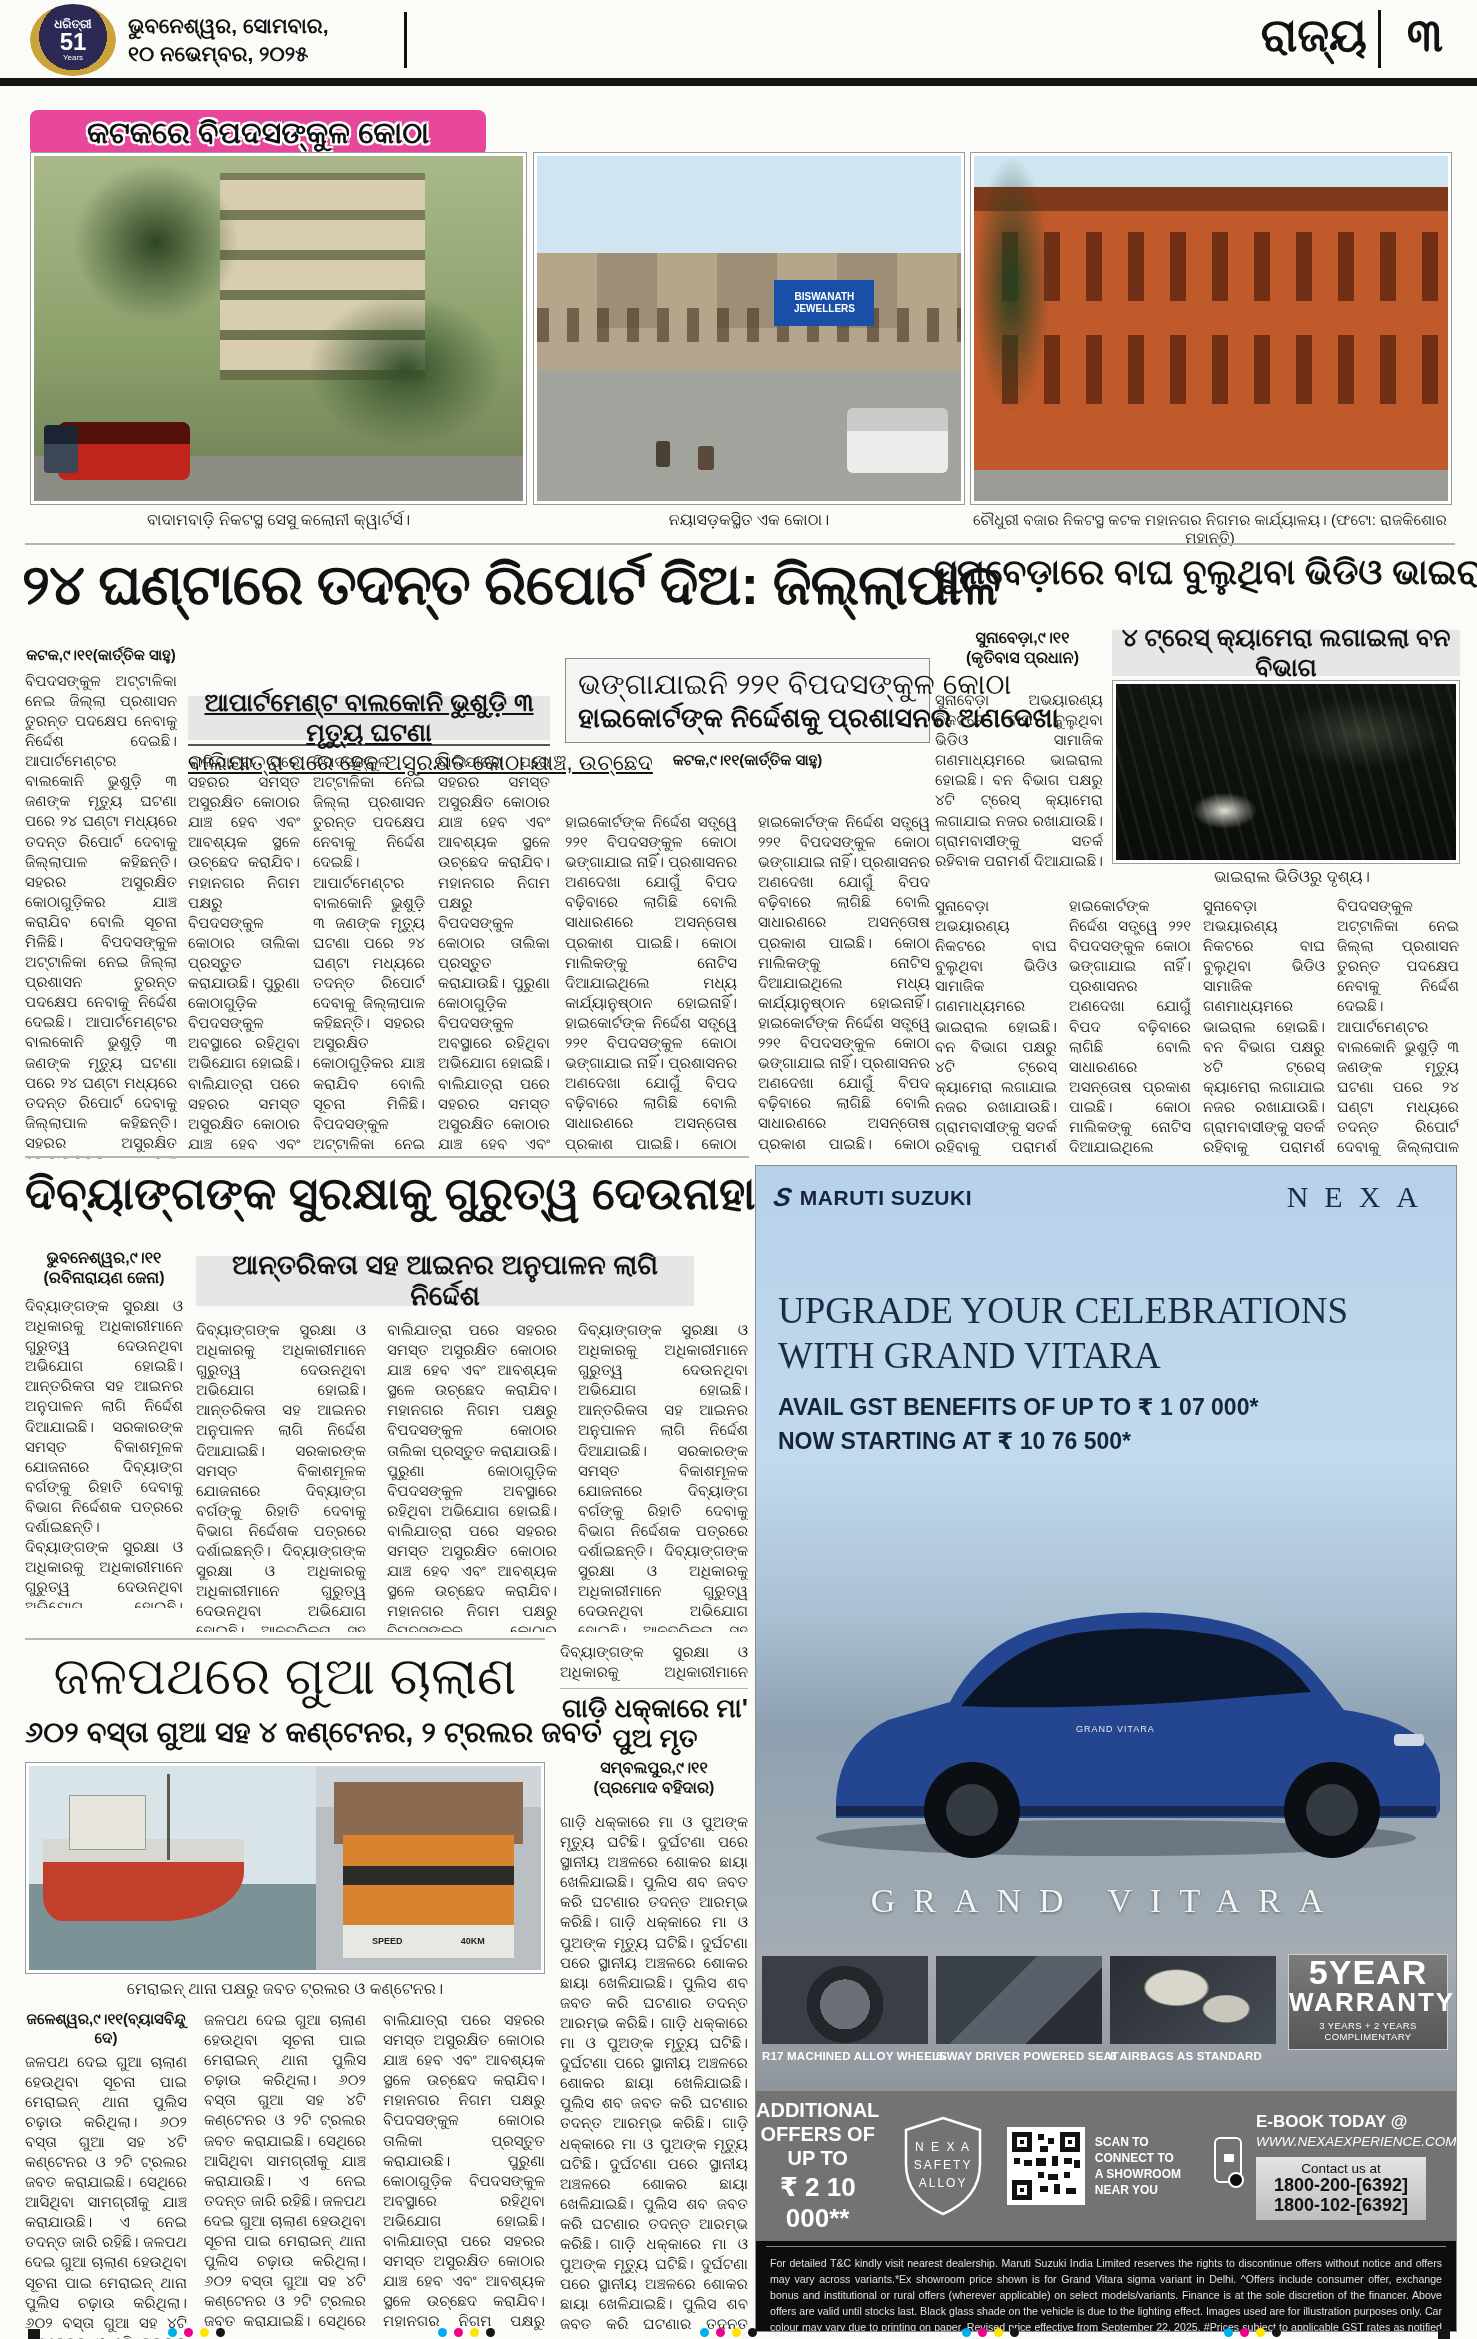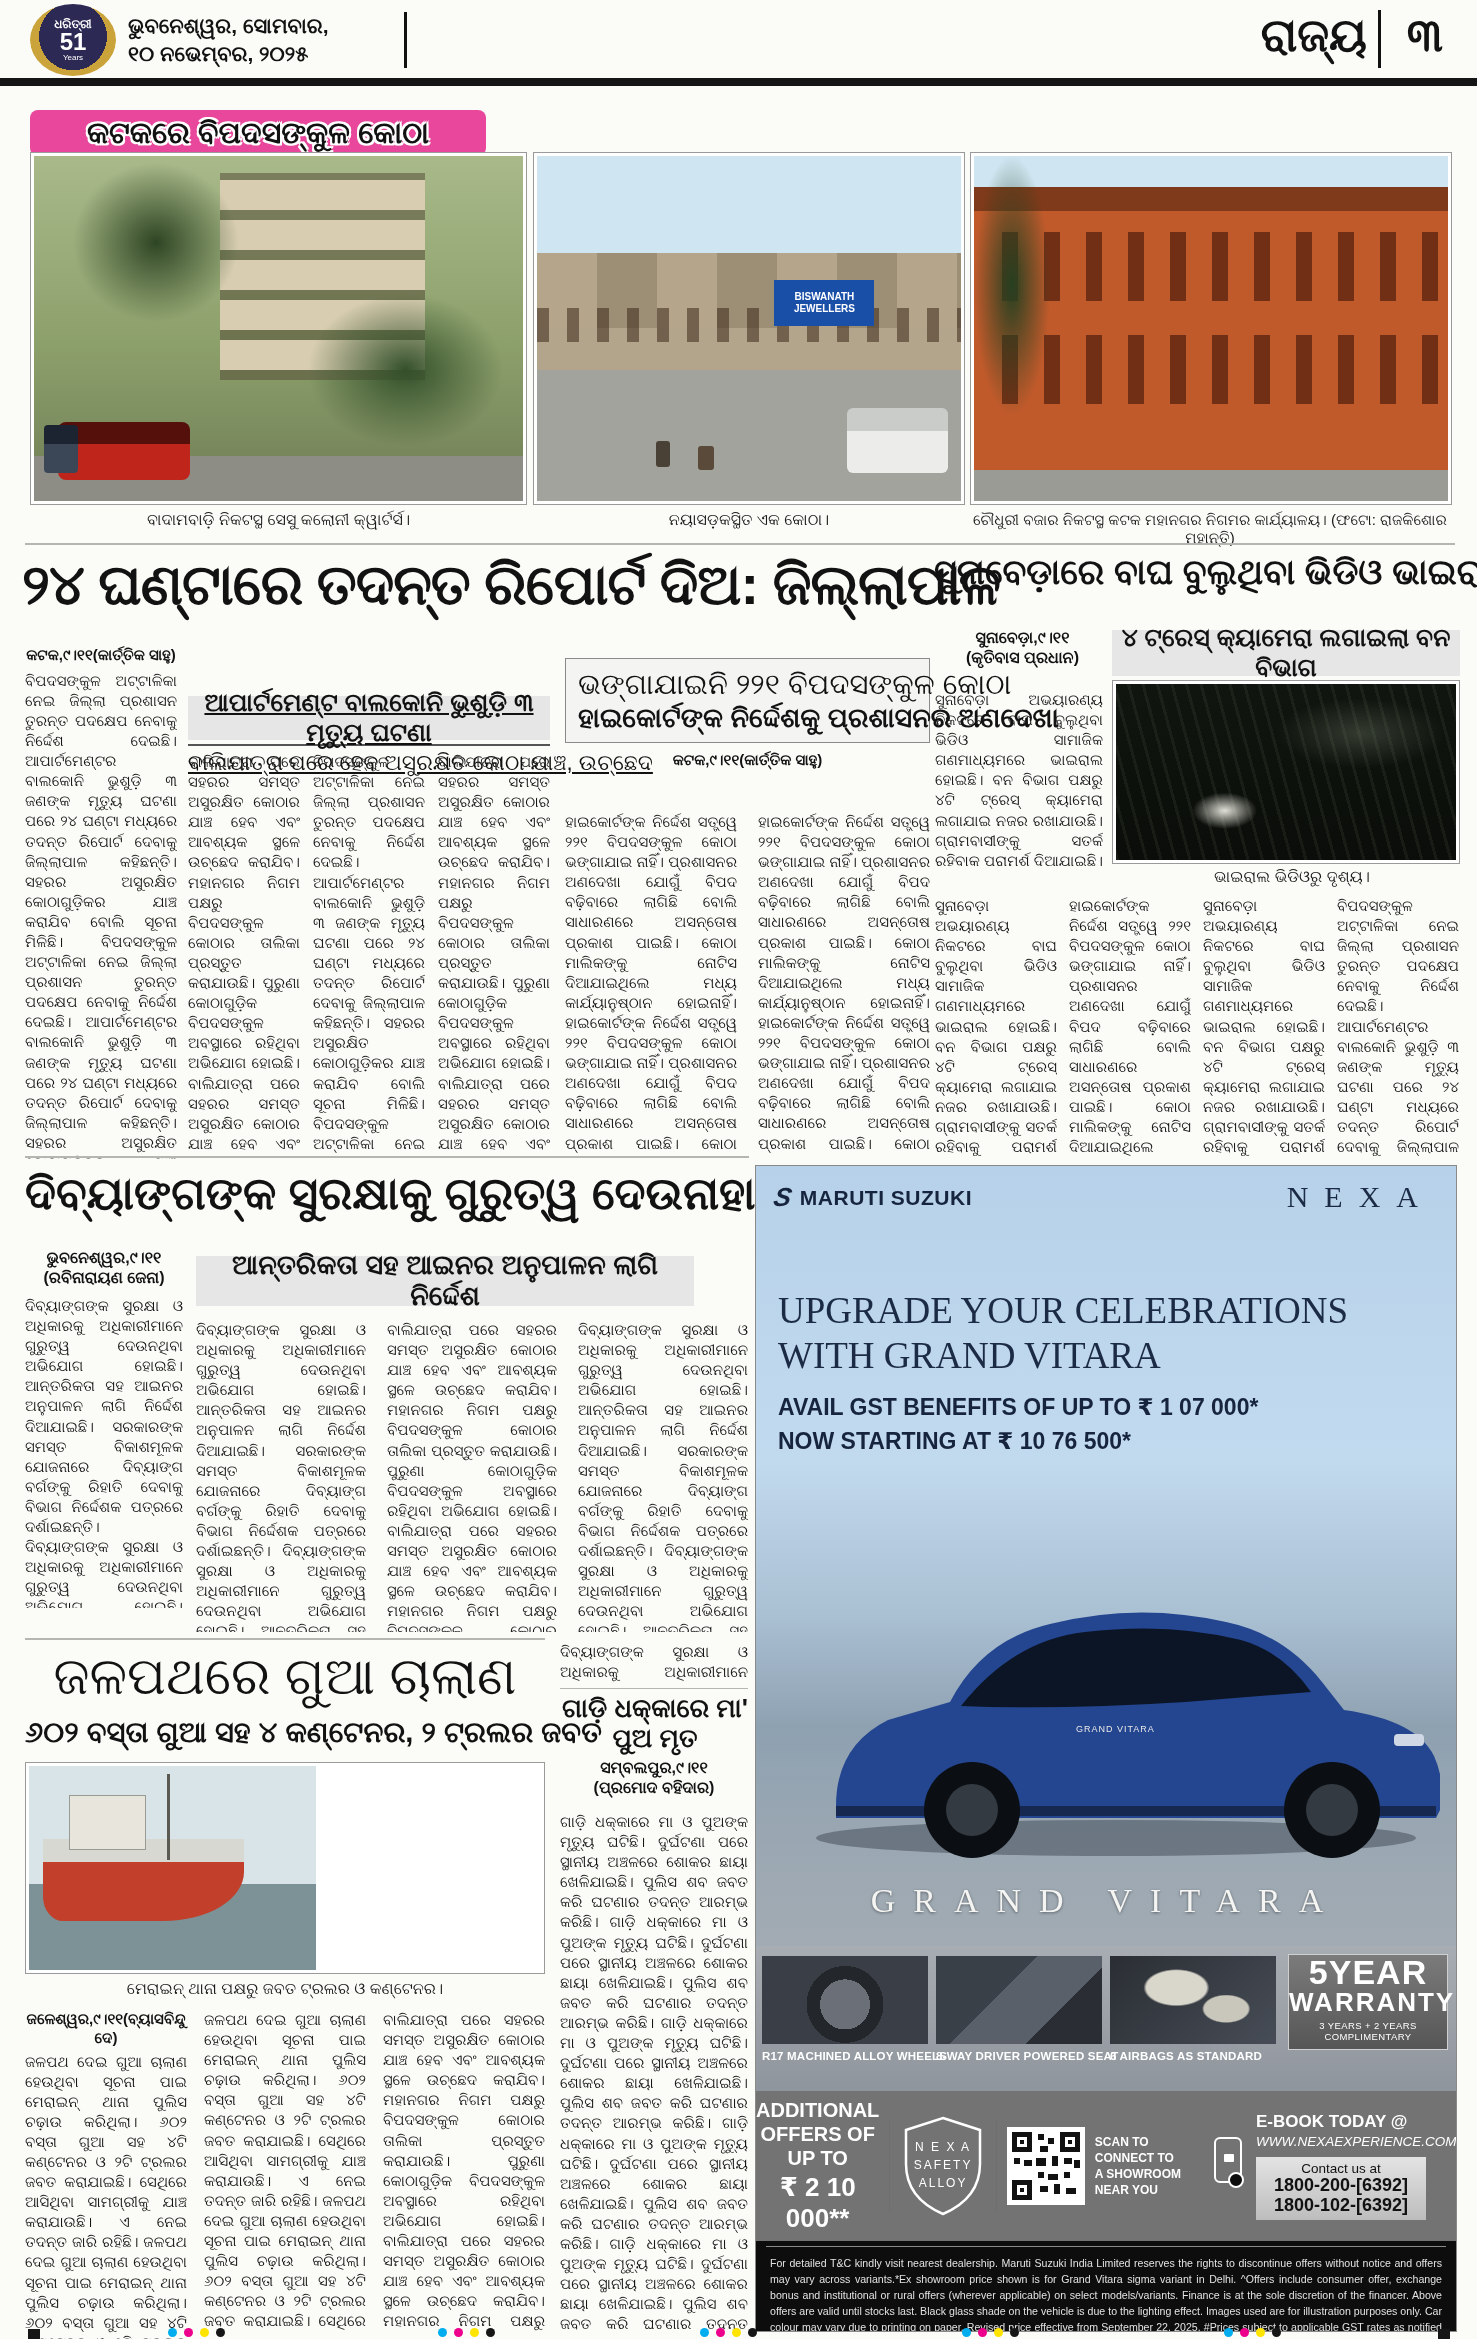--- a/index.html
+++ b/index.html
@@ -204,20 +204,28 @@
   <div class="abs hrule" style="left:25px;top:1638px;width:520px;"></div>
   <div class="abs h-areca">ଜଳପଥରେ ଗୁଆ ଚାଲାଣ</div>
   <div class="abs sub-areca">୬୦୨ ବସ୍ତା ଗୁଆ ସହ ୪ କଣ୍ଟେନର, ୨ ଟ୍ରଲର ଜବତ</div>
   <div class="abs photo-frame" style="left:25px;top:1762px;width:520px;height:212px;">
     <div class="photo-inner">
       <div class="abs" style="left:0;top:0;width:56%;height:100%;background:linear-gradient(180deg,#d9e4e9 0 58%,#7c9297 58% 100%);">
         <div class="abs" style="left:5%;bottom:24%;width:70%;height:40%;background:linear-gradient(180deg,#d8d8d2 0 28%,#c13f2b 28%);border-radius:0 0 40% 10%/0 0 60% 30%;"></div>
         <div class="abs" style="left:14%;top:14%;width:26%;height:26%;background:#e8e5dc;border:1px solid #9a9a94;"></div>
         <div class="abs" style="left:48%;top:4%;width:3px;height:42%;background:#5a5a52;"></div>
       </div>
+      <div class="abs" style="right:0;top:0;width:44%;height:100%;background:linear-gradient(180deg,#cfd5d8 0 20%,#b9bfc2 20% 100%);">
+        <div class="abs" style="left:8%;top:8%;width:84%;height:30%;background:#8a6b52;"></div>
+        <div class="abs" style="left:12%;top:34%;width:76%;height:44%;background:linear-gradient(180deg,#d8842f 0 34%,#2b2b28 34% 56%,#d8842f 56%);"></div>
+        <div class="abs" style="left:12%;bottom:6%;width:76%;height:16%;background:#e8e8e2;display:flex;align-items:center;justify-content:space-around;font-size:9px;font-weight:bold;color:#222;">
+          <span>SPEED</span>
+          <span>40KM</span>
+        </div>
+      </div>
     </div>
   </div>
   <div class="abs caption" style="left:25px;top:1980px;width:520px;">ମେରାଇନ୍ ଥାନା ପକ୍ଷରୁ ଜବତ ଟ୍ରଲର ଓ କଣ୍ଟେନର।</div>
   <div class="abs" style="left:25px;top:2010px;width:162px;">
     <div class="byline" style="font-size:15px;">ଜଳେଶ୍ୱର,୯।୧୧(ବ୍ୟାସବିନ୍ଦୁ ଦେ)</div>
     <div class="bodytext" style="height:296px;margin-top:4px;">ଜଳପଥ ଦେଇ ଗୁଆ ଚାଲାଣ ହେଉଥିବା ସୂଚନା ପାଇ ମେରାଇନ୍ ଥାନା ପୁଲିସ ଚଢ଼ାଉ କରିଥିଲା। ୬୦୨ ବସ୍ତା ଗୁଆ ସହ ୪ଟି କଣ୍ଟେନର ଓ ୨ଟି ଟ୍ରଲର ଜବତ କରାଯାଇଛି। ସେଥିରେ ଆସିଥିବା ସାମଗ୍ରୀକୁ ଯାଞ୍ଚ କରାଯାଉଛି। ଏ ନେଇ ତଦନ୍ତ ଜାରି ରହିଛି। ଜଳପଥ ଦେଇ ଗୁଆ ଚାଲାଣ ହେଉଥିବା ସୂଚନା ପାଇ ମେରାଇନ୍ ଥାନା ପୁଲିସ ଚଢ଼ାଉ କରିଥିଲା। ୬୦୨ ବସ୍ତା ଗୁଆ ସହ ୪ଟି କଣ୍ଟେନର ଓ ୨ଟି ଟ୍ରଲର ଜବତ କରାଯାଇଛି। ସେଥିରେ ଆସିଥିବା ସାମଗ୍ରୀକୁ ଯାଞ୍ଚ କରାଯାଉଛି। ଏ ନେଇ ତଦନ୍ତ ଜାରି ରହିଛି।</div>
   </div>
   <div class="abs bodytext" style="left:204px;top:2010px;width:162px;height:322px;">ଜଳପଥ ଦେଇ ଗୁଆ ଚାଲାଣ ହେଉଥିବା ସୂଚନା ପାଇ ମେରାଇନ୍ ଥାନା ପୁଲିସ ଚଢ଼ାଉ କରିଥିଲା। ୬୦୨ ବସ୍ତା ଗୁଆ ସହ ୪ଟି କଣ୍ଟେନର ଓ ୨ଟି ଟ୍ରଲର ଜବତ କରାଯାଇଛି। ସେଥିରେ ଆସିଥିବା ସାମଗ୍ରୀକୁ ଯାଞ୍ଚ କରାଯାଉଛି। ଏ ନେଇ ତଦନ୍ତ ଜାରି ରହିଛି। ଜଳପଥ ଦେଇ ଗୁଆ ଚାଲାଣ ହେଉଥିବା ସୂଚନା ପାଇ ମେରାଇନ୍ ଥାନା ପୁଲିସ ଚଢ଼ାଉ କରିଥିଲା। ୬୦୨ ବସ୍ତା ଗୁଆ ସହ ୪ଟି କଣ୍ଟେନର ଓ ୨ଟି ଟ୍ରଲର ଜବତ କରାଯାଇଛି। ସେଥିରେ ଆସିଥିବା ସାମଗ୍ରୀକୁ ଯାଞ୍ଚ କରାଯାଉଛି। ଏ ନେଇ ତଦନ୍ତ ଜାରି ରହିଛି।</div>
   <div class="abs bodytext" style="left:383px;top:2010px;width:162px;height:322px;">ବାଲିଯାତ୍ରା ପରେ ସହରର ସମସ୍ତ ଅସୁରକ୍ଷିତ କୋଠାର ଯାଞ୍ଚ ହେବ ଏବଂ ଆବଶ୍ୟକ ସ୍ଥଳେ ଉଚ୍ଛେଦ କରାଯିବ। ମହାନଗର ନିଗମ ପକ୍ଷରୁ ବିପଦସଙ୍କୁଳ କୋଠାର ତାଲିକା ପ୍ରସ୍ତୁତ କରାଯାଉଛି। ପୁରୁଣା କୋଠାଗୁଡ଼ିକ ବିପଦସଙ୍କୁଳ ଅବସ୍ଥାରେ ରହିଥିବା ଅଭିଯୋଗ ହୋଇଛି। ବାଲିଯାତ୍ରା ପରେ ସହରର ସମସ୍ତ ଅସୁରକ୍ଷିତ କୋଠାର ଯାଞ୍ଚ ହେବ ଏବଂ ଆବଶ୍ୟକ ସ୍ଥଳେ ଉଚ୍ଛେଦ କରାଯିବ। ମହାନଗର ନିଗମ ପକ୍ଷରୁ ବିପଦସଙ୍କୁଳ କୋଠାର ତାଲିକା ପ୍ରସ୍ତୁତ କରାଯାଉଛି। ପୁରୁଣା କୋଠାଗୁଡ଼ିକ ବିପଦସଙ୍କୁଳ ଅବସ୍ଥାରେ ରହିଥିବା ଅଭିଯୋଗ ହୋଇଛି।</div>
 

